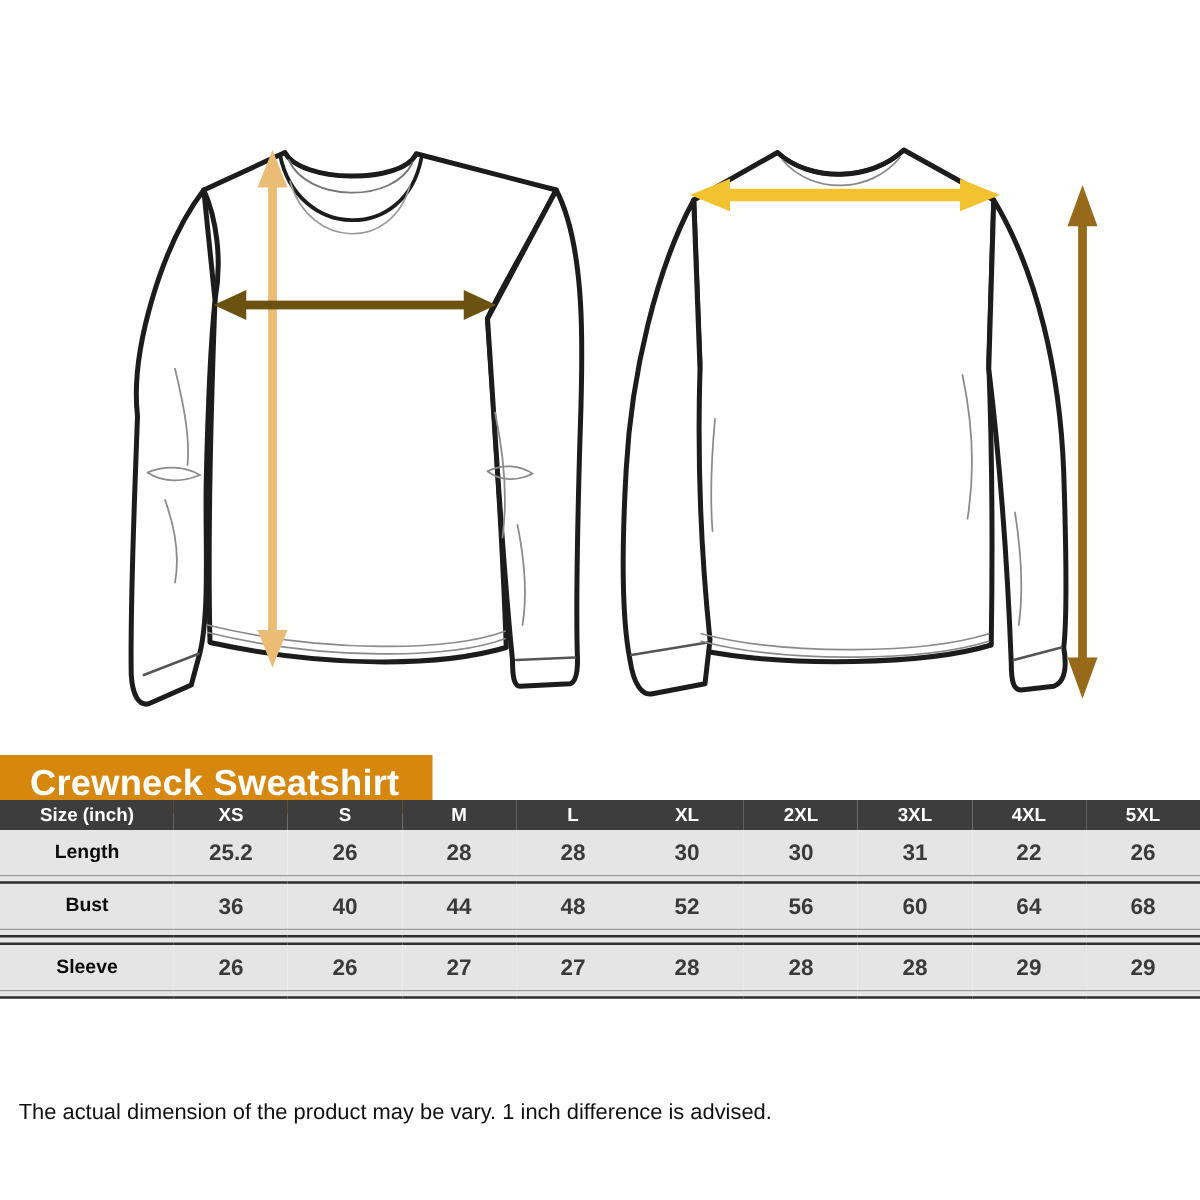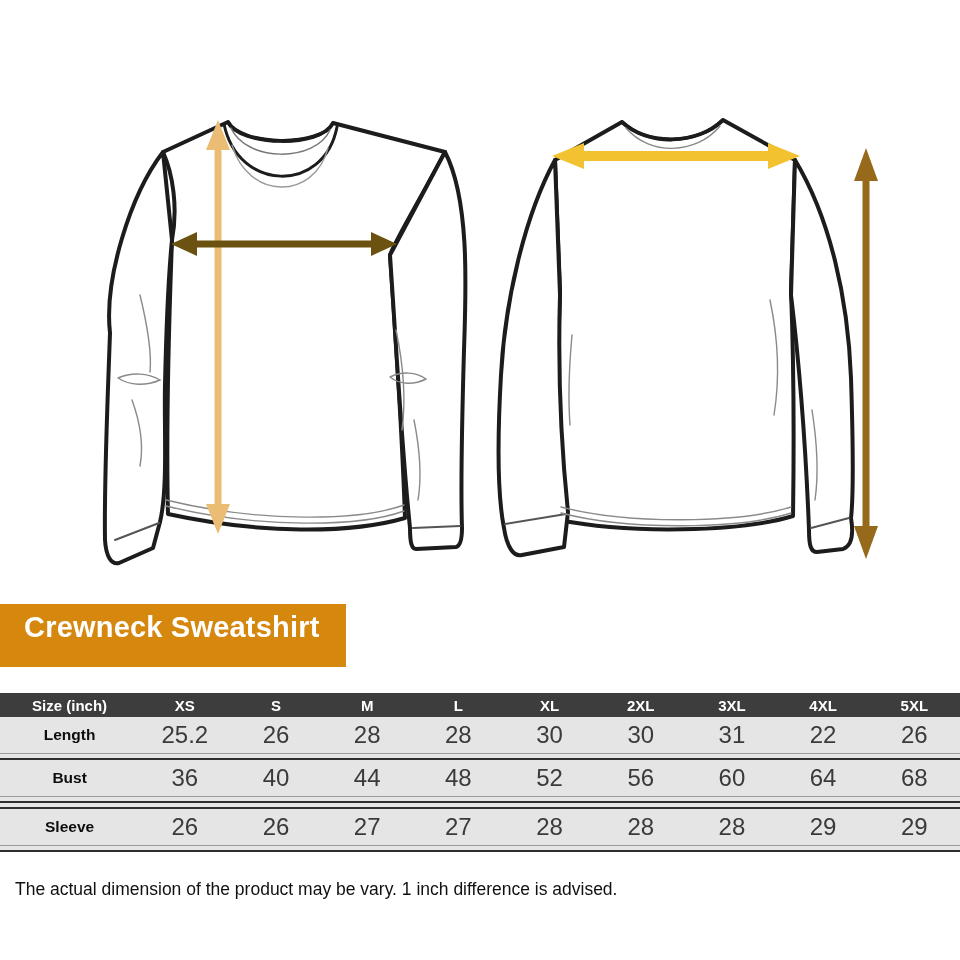--- a/index.html
+++ b/index.html
@@ -2,36 +2,36 @@
 <html><head>
 <meta charset="utf-8">
 <style>
   html,body { margin:0; padding:0; background:#ffffff; }
   .stage {
     position:relative; width:960px; height:960px; background:#ffffff;
     font-family:"Liberation Sans", sans-serif; overflow:hidden;
   }
   .garment-svg { position:absolute; }
   .banner {
-    position:absolute; left:0; top:604px; width:346px; height:63px;
+    position:absolute; left:0; top:604px; width:346px; height:47px;
     background:#D5870E; color:#ffffff; font-size:29px; font-weight:bold;
     line-height:47px; padding-left:24px; box-sizing:border-box;
     letter-spacing:0.2px;
   }
   table.size-table {
-    position:absolute; left:0; top:693px; width:960px;
+    position:absolute; left:0; top:640px; width:960px;
     border-collapse:collapse; table-layout:fixed;
   }
   table.size-table th {
     background:#3D3D3D; color:#ffffff; font-size:15px; font-weight:bold;
     height:24px; padding:0; text-align:center;
   }
   table.size-table td { text-align:center; padding:0; background:#e5e5e5; }
   td.row-label { font-size:15.5px; font-weight:bold; color:#0d0d0d; height:30px; }
-  td.row-value { font-size:24px; font-weight:normal; color:#3a3a3a; height:36px; }
+  td.row-value { font-size:18px; font-weight:bold; color:#3a3a3a; height:36px; }
   tr.sep td {
     height:4px; border-top:1px solid #9a9a9a; border-bottom:2px solid #2e2e2e;
   }
   .footnote {
     position:absolute; left:15px; top:879px; width:930px;
     font-size:17.5px; font-weight:normal; color:#101010;
   }
 </style>
 </head>
 <body>

